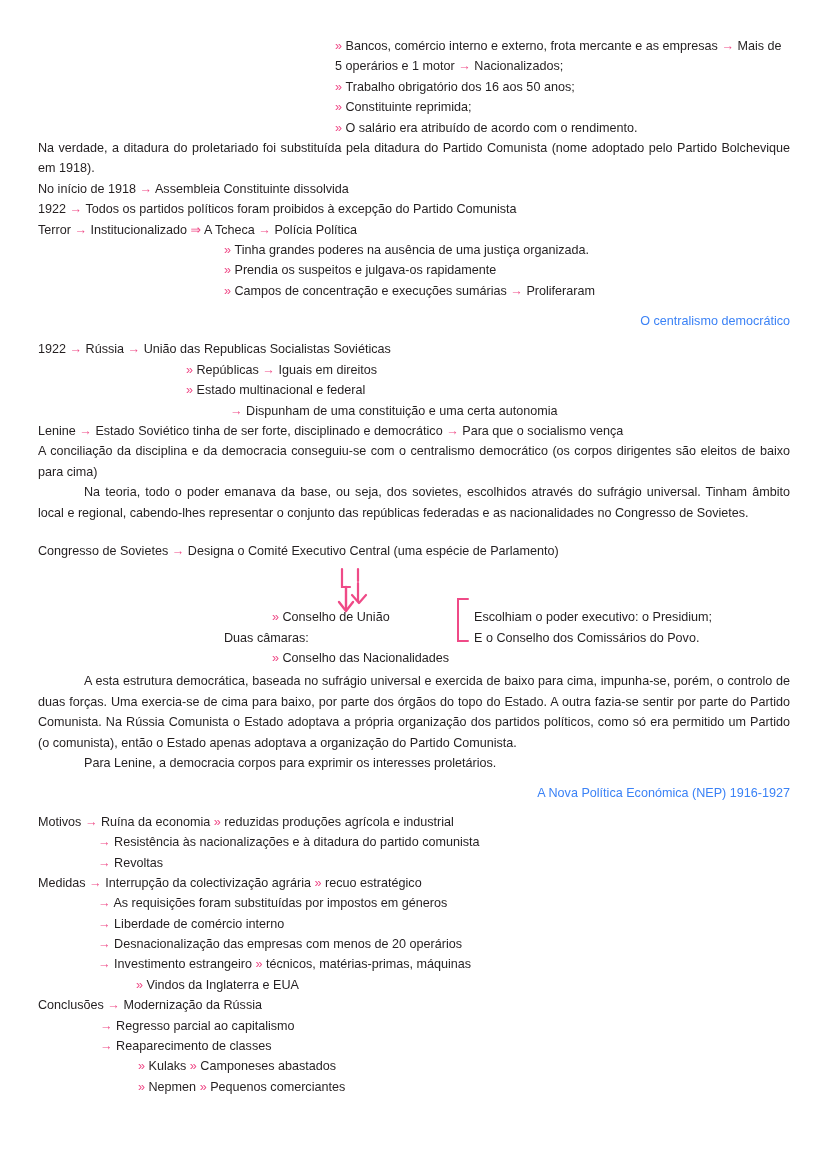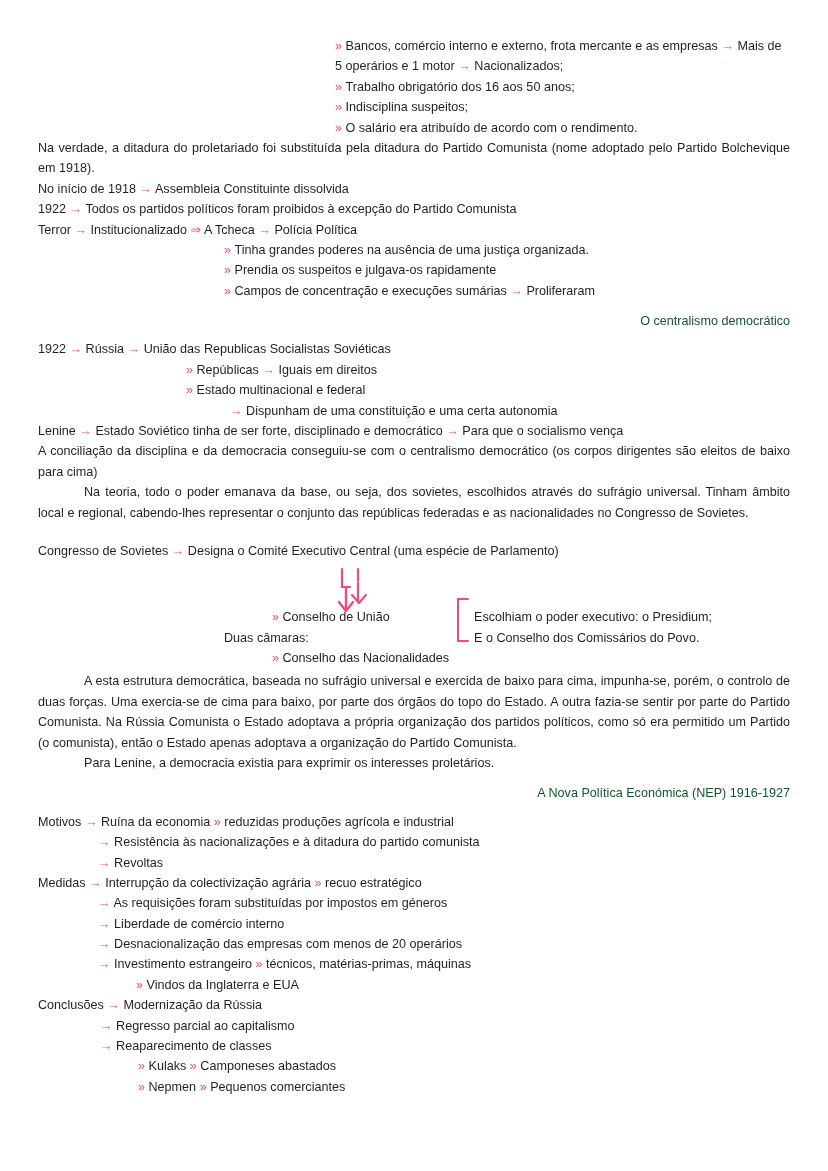--- a/index.html
+++ b/index.html
@@ -19,21 +19,21 @@
   }
   .page {
     position: relative;
     width: 828px;
     height: 1041px;
     box-sizing: border-box;
     padding: 36px 38px 0 38px;
   }
   .guill { color: #ef4a87; }
   .pink-head {
-    color: #14532d;
+    color: #3b82f6;
     text-align: right;
     font-size: 12.6px;
     margin: 10px 0 8px 0;
   }
   .para {
     text-align: justify;
     margin: 0;
     padding: 0;
   }
   .para.indent { text-indent: 46px; }
@@ -69,21 +69,21 @@
   }
 </style>
 </head>
 <body>
 
 <div class="page">
 
   <div class="top-block">
     <p class="line"><span class="guill">»&nbsp;</span><span>Bancos, comércio interno e externo, frota mercante e as empresas <span style="color:#ef4a87">→</span> Mais de 5 operários e 1 motor <span style="color:#ef4a87">→</span> Nacionalizados;</span></p>
     <p class="line"><span class="guill">»&nbsp;</span><span>Trabalho obrigatório dos 16 aos 50 anos;</span></p>
-    <p class="line"><span class="guill">»&nbsp;</span><span>Indisciplina suspeitos;</span></p>
+    <p class="line"><span class="guill">»&nbsp;</span><span>Constituinte reprimida;</span></p>
     <p class="line"><span class="guill">»&nbsp;</span><span>O salário era atribuído de acordo com o rendimento.</span></p>
   </div>
 
   <p class="para">Na verdade, a ditadura do proletariado foi substituída pela ditadura do Partido Comunista (nome adoptado pelo Partido Bolchevique em 1918).</p>
 
   <p class="line">No início de 1918 <span style="color:#ef4a87">→</span> Assembleia Constituinte dissolvida</p>
   <p class="line">1922 <span style="color:#ef4a87">→</span> Todos os partidos políticos foram proibidos à excepção do Partido Comunista</p>
   <p class="line">Terror <span style="color:#ef4a87">→</span> Institucionalizado <span style="color:#ef4a87">⇒</span> A Tcheca <span style="color:#ef4a87">→</span> Polícia Política</p>
 
   <div class="i2">
@@ -133,21 +133,21 @@
       <p class="lbl" style="padding-left:48px;"><span class="guill">»&nbsp;</span><span>Conselho das Nacionalidades</span></p>
     </div>
 
     <div class="right-notes">
       <p>Escolhiam o poder executivo: o Presidium;</p>
       <p>E o Conselho dos Comissários do Povo.</p>
     </div>
   </div>
 
   <p class="para indent">A esta estrutura democrática, baseada no sufrágio universal e exercida de baixo para cima, impunha-se, porém, o controlo de duas forças. Uma exercia-se de cima para baixo, por parte dos órgãos do topo do Estado. A outra fazia-se sentir por parte do Partido Comunista. Na Rússia Comunista o Estado adoptava a própria organização dos partidos políticos, como só era permitido um Partido (o comunista), então o Estado apenas adoptava a organização do Partido Comunista.</p>
-  <p class="para indent">Para Lenine, a democracia existia para exprimir os interesses proletários.</p>
+  <p class="para indent">Para Lenine, a democracia corpos para exprimir os interesses proletários.</p>
 
   <p class="pink-head">A Nova Política Económica (NEP) 1916-1927</p>
 
   <p class="line">Motivos <span style="color:#ef4a87">→</span> Ruína da economia <span style="color:#ef4a87">»</span> reduzidas produções agrícola e industrial</p>
   <div class="i3">
     <p class="line"><span style="color:#ef4a87">→</span> Resistência às nacionalizações e à ditadura do partido comunista</p>
     <p class="line"><span style="color:#ef4a87">→</span> Revoltas</p>
   </div>
 
   <p class="line">Medidas <span style="color:#ef4a87">→</span> Interrupção da colectivização agrária <span style="color:#ef4a87">»</span> recuo estratégico</p>

